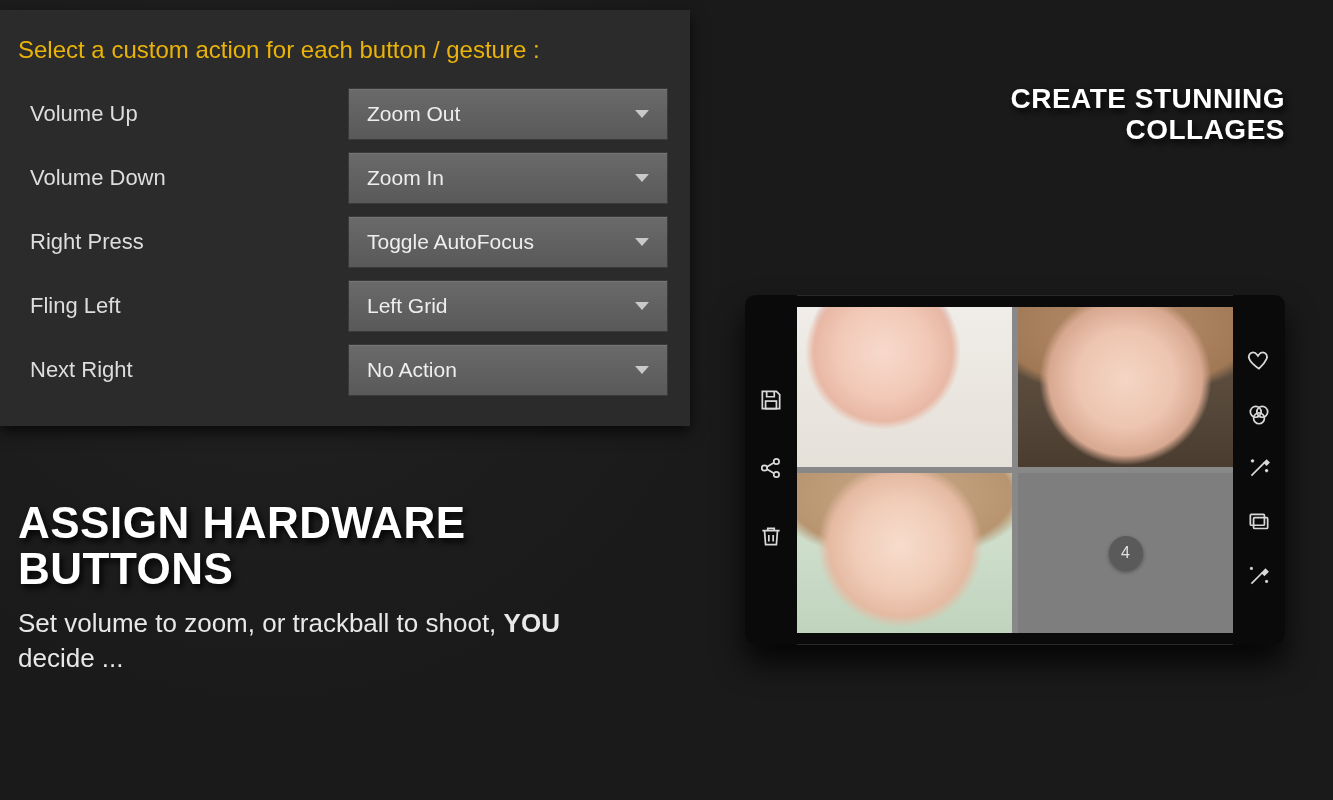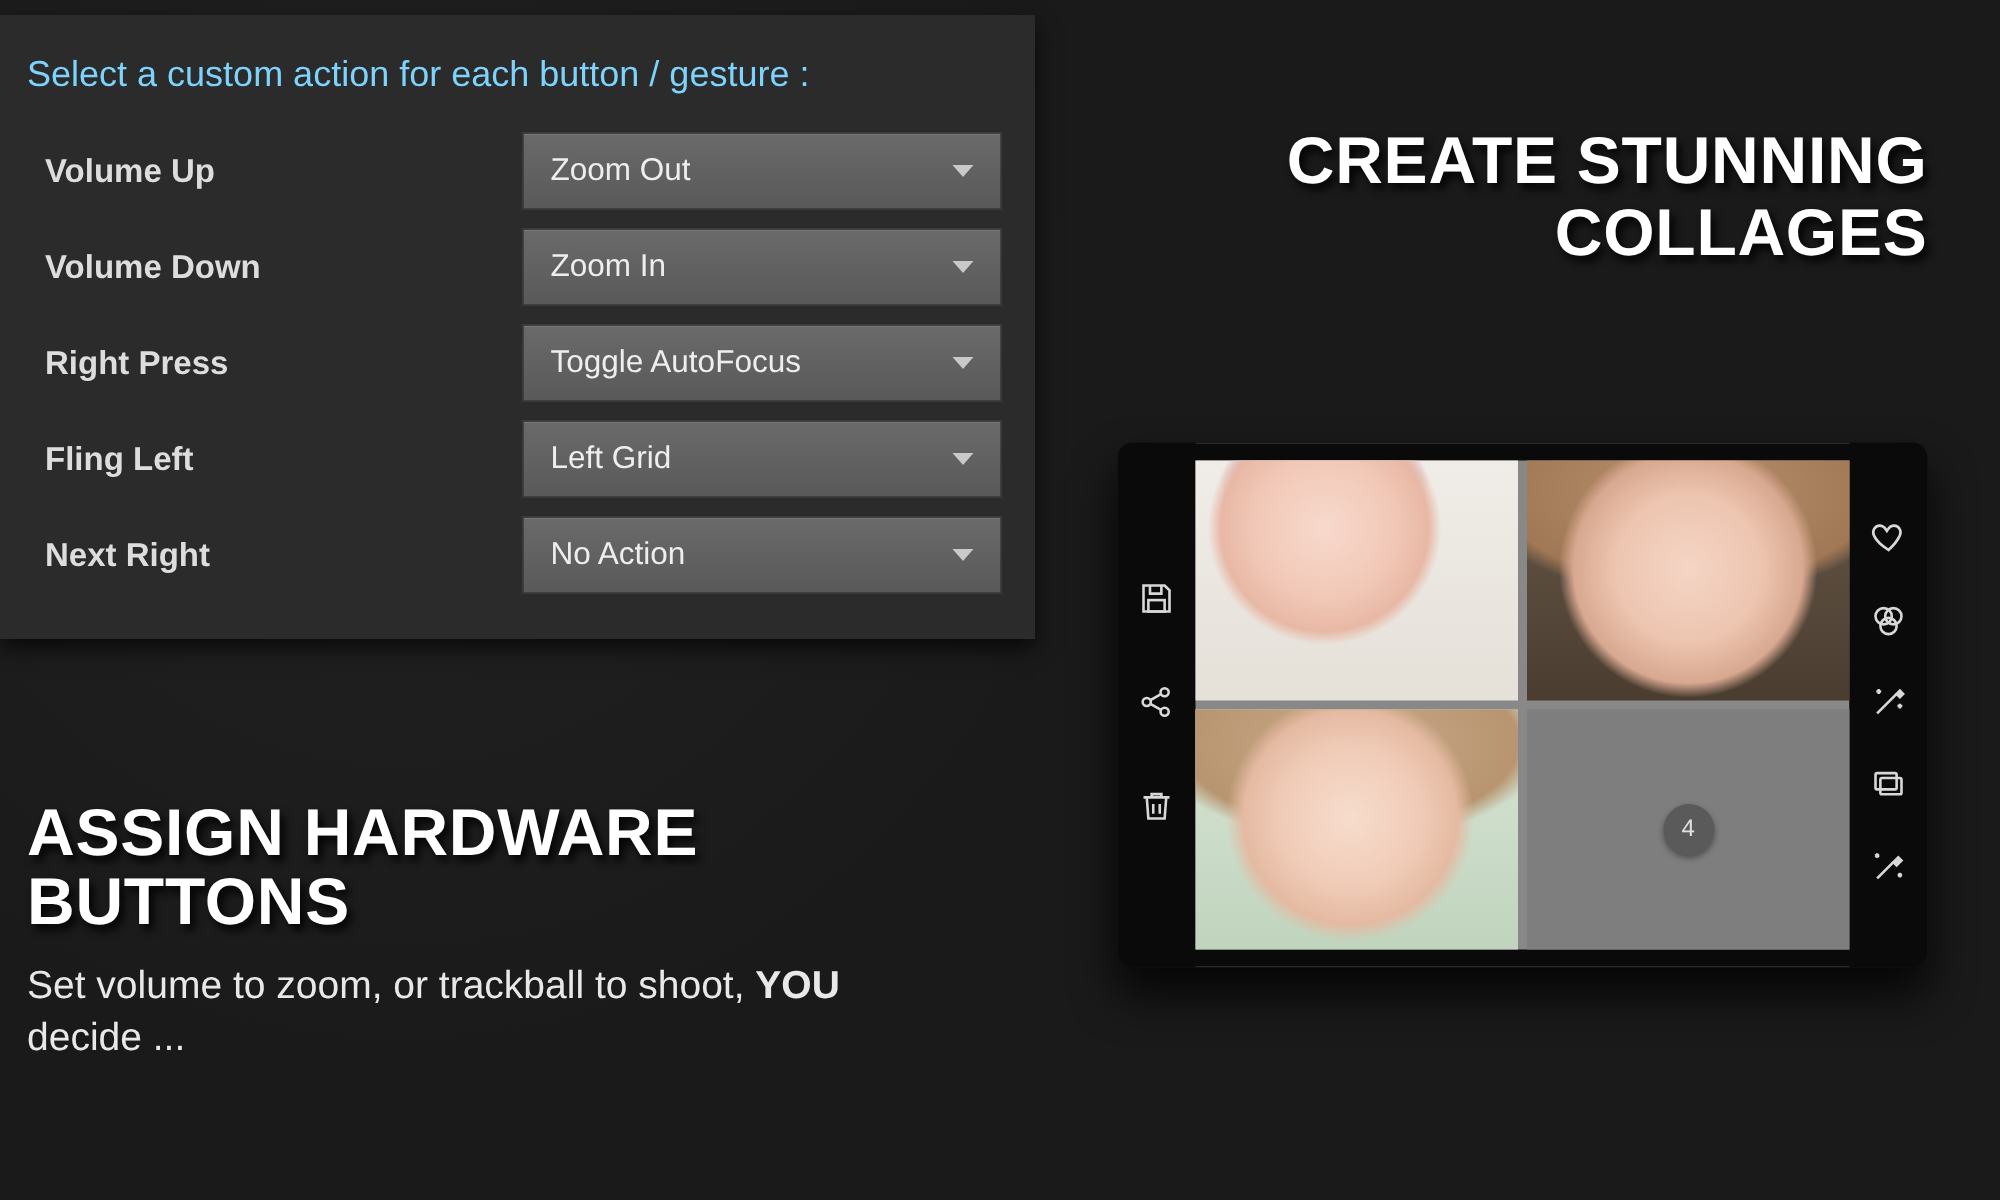--- a/index.html
+++ b/index.html
@@ -23,36 +23,35 @@
   .settings-panel {
     position: absolute;
     top: 10px; left: 0;
     width: 690px;
     background: #2b2b2b;
     padding: 26px 18px 18px 18px;
     z-index: 2;
     box-shadow: 0 6px 14px rgba(0,0,0,0.7);
   }
   .settings-title {
-    color: #7dd3fc;
+    color: #eab308;
     font-size: 24px;
     font-weight: 400;
     margin-bottom: 24px;
   }
   .setting-row {
     display: flex;
     align-items: center;
     margin-bottom: 12px;
   }
   .setting-label {
     color: #ddd;
     font-size: 22px;
     width: 330px;
     padding-left: 12px;
-    font-weight: bold;
   }
   .dropdown {
     flex: 1;
     max-width: 320px;
     height: 52px;
     background: linear-gradient(to bottom, #6a6a6a, #595959);
     border: 1px solid #3a3a3a;
     display: flex;
     align-items: center;
     justify-content: space-between;
@@ -70,21 +69,20 @@
     border-left: 7px solid transparent;
     border-right: 7px solid transparent;
     border-top: 8px solid #c9c9c9;
   }
   .headline-left {
     position: absolute;
     left: 18px;
     top: 500px;
     z-index: 2;
     color: #fff;
-    margin-top: 33px;
   }
   .headline-left h1 {
     font-size: 44px;
     font-weight: 800;
     line-height: 1.05;
     letter-spacing: 0.5px;
     text-shadow: 3px 4px 6px rgba(0,0,0,0.9);
     margin-bottom: 14px;
   }
   .headline-left p {
@@ -97,21 +95,21 @@
   .headline-left p strong { font-weight: 800; }
   .headline-right {
     position: absolute;
     right: 48px;
     top: 84px;
     z-index: 2;
     color: #fff;
     text-align: right;
   }
   .headline-right h1 {
-    font-size: 44px;
+    font-size: 28px;
     font-weight: 800;
     line-height: 1.1;
     letter-spacing: 0.5px;
     text-shadow: 3px 4px 6px rgba(0,0,0,0.9);
   }
   
   .device {
     position: absolute;
     right: 48px;
     top: 295px;

